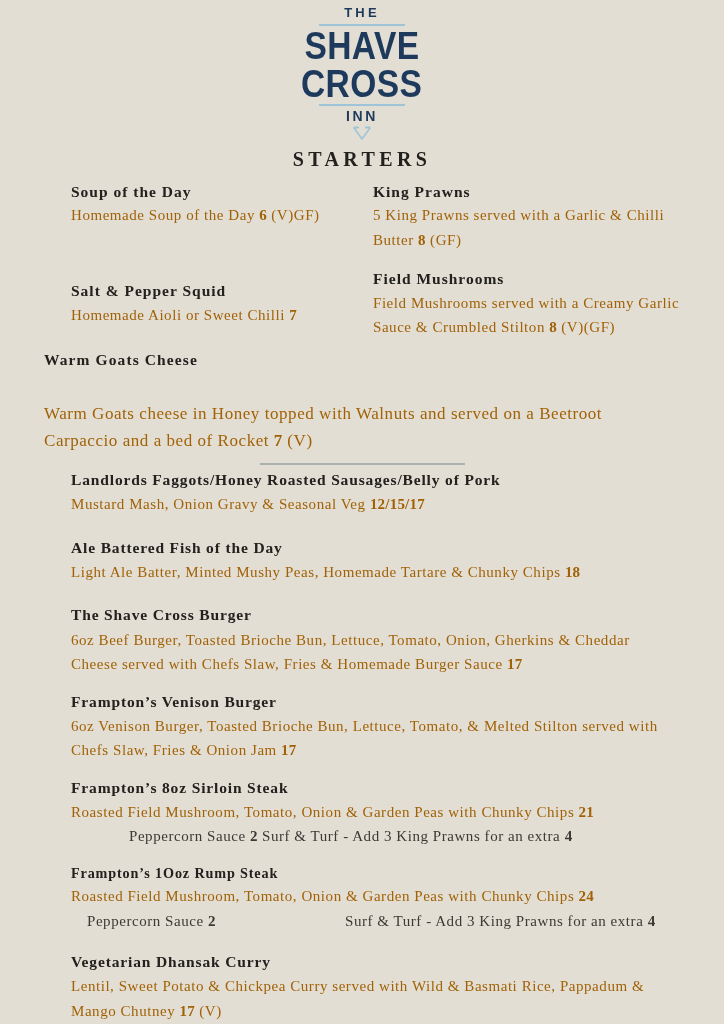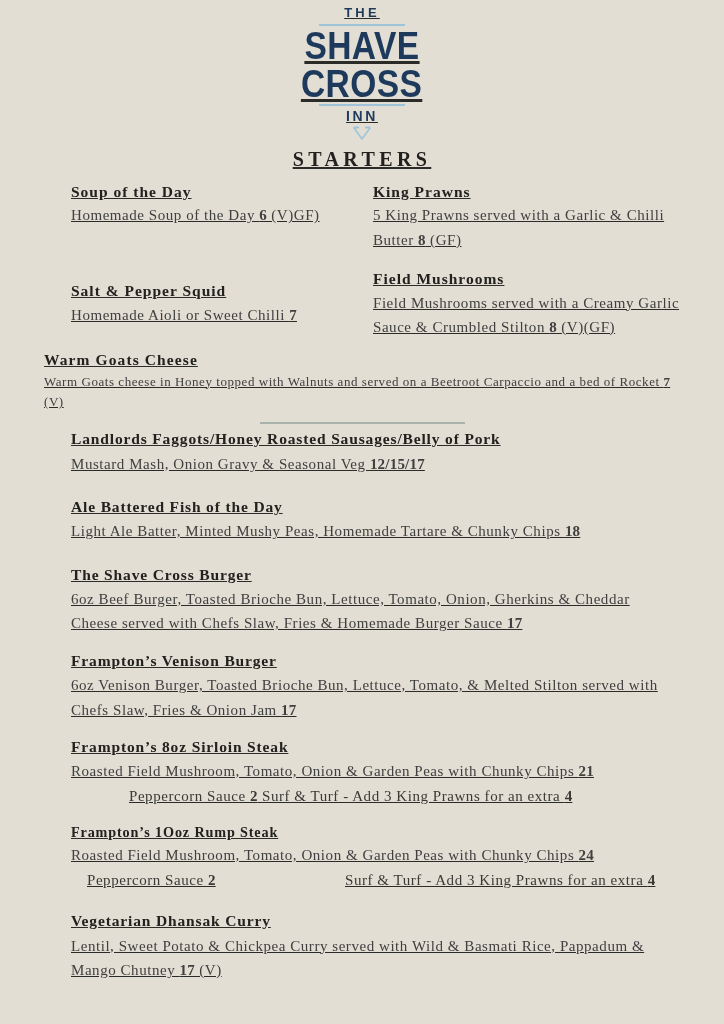--- a/index.html
+++ b/index.html
@@ -13,21 +13,20 @@
     font-family: "Liberation Serif", "DejaVu Serif", serif;
     color: #2b2b28;
     overflow: hidden;
   }
   .page {
     position: relative;
     width: 724px;
     height: 909px;
     box-sizing: border-box;
     padding: 0 44px;
-    text-decoration: underline;
   }
 
   
   .logo-block {
     width: 100%;
     padding-top: 6px;
     display: flex;
     flex-direction: column;
     align-items: center;
   }
@@ -100,34 +99,34 @@
   .item-title {
     font-size: 15.5px;
     font-weight: 700;
     letter-spacing: 1.0px;
     color: #22211e;
     line-height: 1.45;
   }
   .item-desc {
     font-size: 15px;
     letter-spacing: 0.55px;
-    color: #404040;
+    color: #a16207;
     line-height: 1.62;
   }
   .price {
     font-weight: 700;
     letter-spacing: 0.2px;
   }
 
   .centered-item {
     text-align: left;
     margin-top: 8px;
   }
   .centered-item .item-title { letter-spacing: 1.1px; }
-  .centered-item .item-desc  { font-size: 13px; line-height: 1.6; }
+  .centered-item .item-desc  { font-size: 17px; line-height: 1.6; margin-top: 28px; }
 
   
   .mains-list { margin-top: 4px; padding-left: 27px; }
   .main-item { margin-bottom: 12px; }
   .main-item .item-title {
     font-size: 15.5px;
     letter-spacing: 0.85px;
     margin-bottom: 1px;
   }
   .main-item.small-title .item-title { font-size: 14.2px; }

